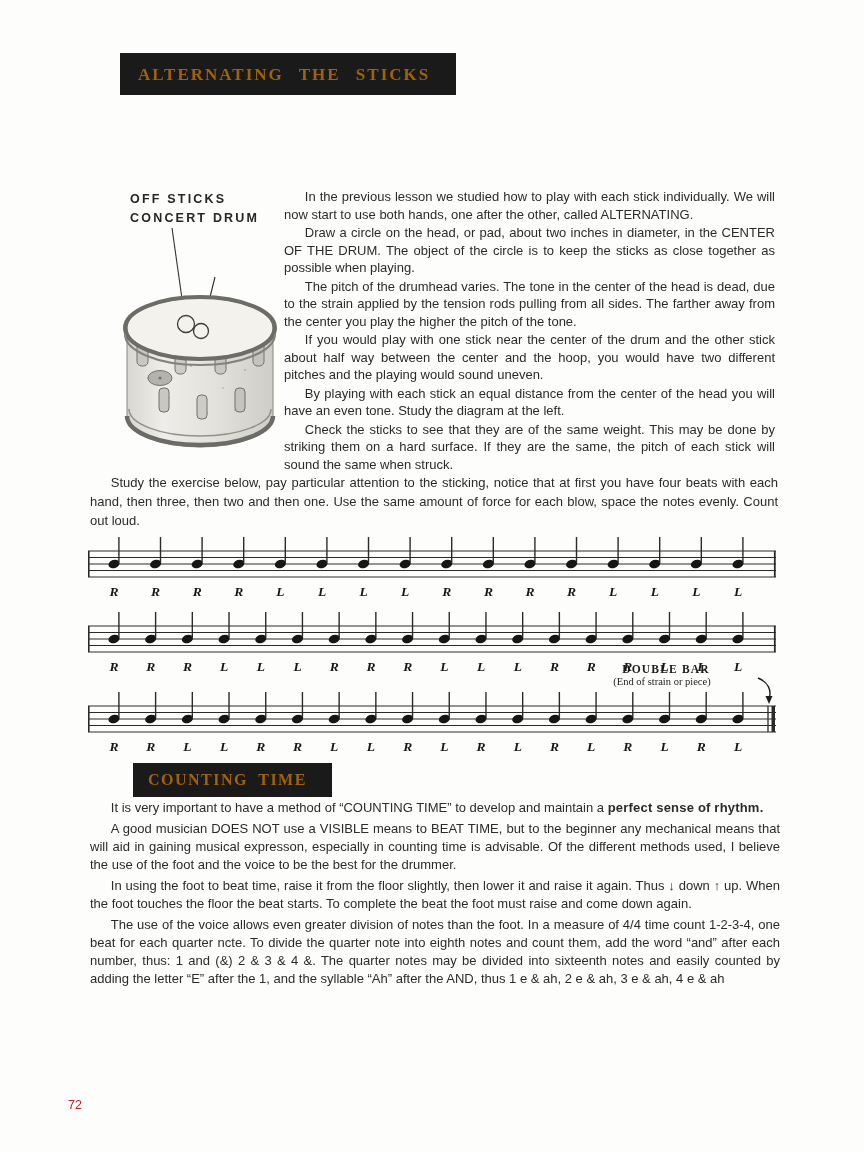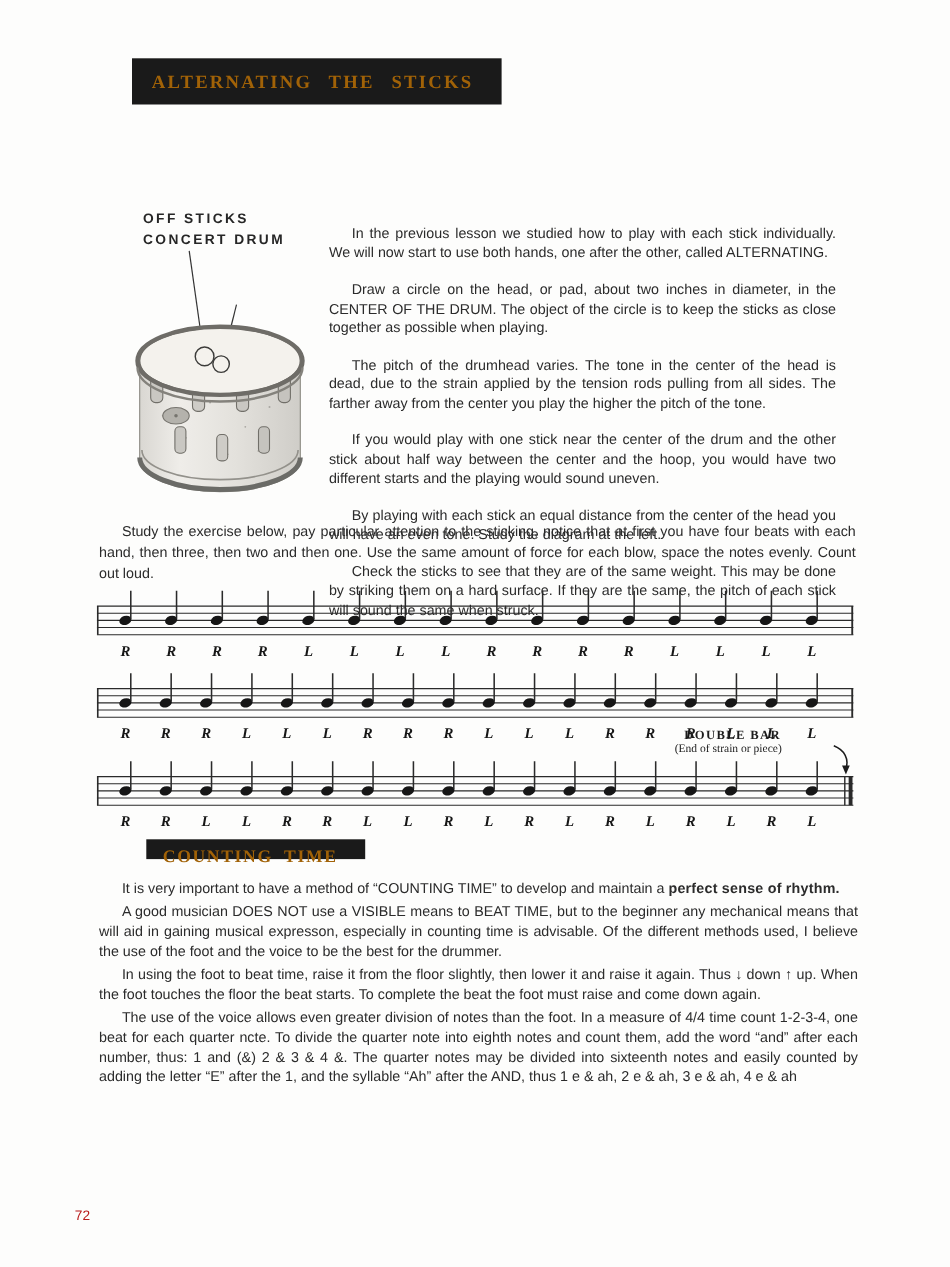--- a/index.html
+++ b/index.html
@@ -11,36 +11,36 @@
   .page{position:absolute;inset:0;background:#fdfdfc;overflow:hidden;}
 
   
   .banner{
     position:absolute;background:#1a1a1a;color:#a16207;
     font-family:"Liberation Serif", serif;font-weight:bold;
     box-sizing:border-box;white-space:nowrap;
   }
   .banner1{left:120px;top:53px;width:336px;height:42px;line-height:43px;
     font-size:17px;letter-spacing:2px;word-spacing:9px;padding-left:18px;}
-  .banner2{left:133px;top:763px;width:199px;height:18px;line-height:34px;
+  .banner2{left:133px;top:763px;width:199px;height:34px;line-height:34px;
     font-size:16px;letter-spacing:1.5px;word-spacing:5px;padding-left:15px;}
 
   
   .figure{position:absolute;left:103px;top:188px;width:200px;height:300px;}
   .fig-label{position:absolute;font-weight:bold;font-size:12.5px;
     letter-spacing:2.2px;line-height:19px;color:#262626;white-space:nowrap;}
   .label-offcenter{left:27px;top:2px;}
   .label-center{left:82px;top:49px;}
   .label-center .ind{margin-left:15px;}
   .drum-svg{position:absolute;left:0;top:0;}
 
   
   .intro-col{position:absolute;left:283px;top:187px;width:493px;
     font-size:13px;line-height:17.5px;text-align:justify;}
-  .intro-col p{margin:16px;text-indent:1.6em;}
+  .intro-col p{margin:1px;text-indent:1.6em;}
   .wide-par{position:absolute;left:90px;top:473px;width:688px;
     font-size:13px;line-height:19px;text-align:justify;}
   .wide-par p{margin:0;text-indent:1.6em;}
   .counting-col{position:absolute;left:90px;top:799px;width:690px;
     font-size:13px;line-height:18px;text-align:justify;}
   .counting-col p{margin:0 0 3px 0;text-indent:1.6em;}
   .counting-col b{letter-spacing:0.2px;}
 
   
   .staff{position:absolute;left:88px;width:688px;height:72px;}
@@ -122,21 +122,21 @@
     <div class="fig-label label-offcenter">
       <div>OFF STICKS</div>
       <div>CONCERT DRUM</div>
     </div>
   </div>
 
   <div class="intro-col" id="intro-col">
       <p>In the previous lesson we studied how to play with each stick individually. We will now start to use both hands, one after the other, called ALTERNATING.</p>
       <p>Draw a circle on the head, or pad, about two inches in diameter, in the CENTER OF THE DRUM. The object of the circle is to keep the sticks as close together as possible when playing.</p>
       <p>The pitch of the drumhead varies. The tone in the center of the head is dead, due to the strain applied by the tension rods pulling from all sides. The farther away from the center you play the higher the pitch of the tone.</p>
-      <p>If you would play with one stick near the center of the drum and the other stick about half way between the center and the hoop, you would have two different starts and the playing would sound uneven.</p>
+      <p>If you would play with one stick near the center of the drum and the other stick about half way between the center and the hoop, you would have two different pitches and the playing would sound uneven.</p>
       <p>By playing with each stick an equal distance from the center of the head you will have an even tone. Study the diagram at the left.</p>
       <p>Check the sticks to see that they are of the same weight. This may be done by striking them on a hard surface. If they are the same, the pitch of each stick will sound the same when struck.</p>
     </div>
 
   <div class="wide-par">
     <p>Study the exercise below, pay particular attention to the sticking, notice that at first you have four beats with each hand, then three, then two and then one. Use the same amount of force for each blow, space the notes evenly. Count out loud.</p>
   </div>
 
   <div class="staff" id="staff1"><svg width="688" height="72">
         <line x1="0" y1="20" x2="688" y2="20" stroke="#2a2a2a" stroke-width="1"></line>

